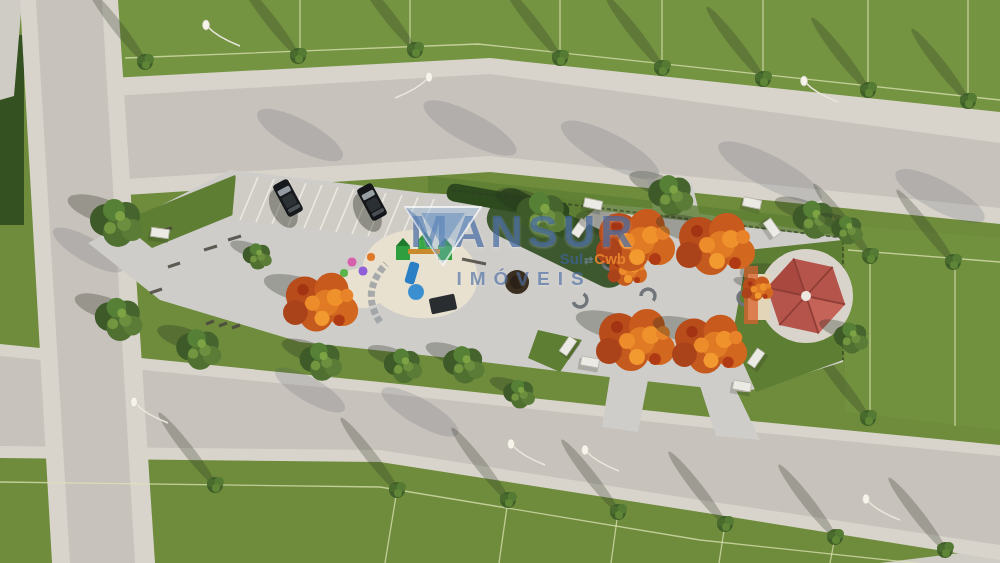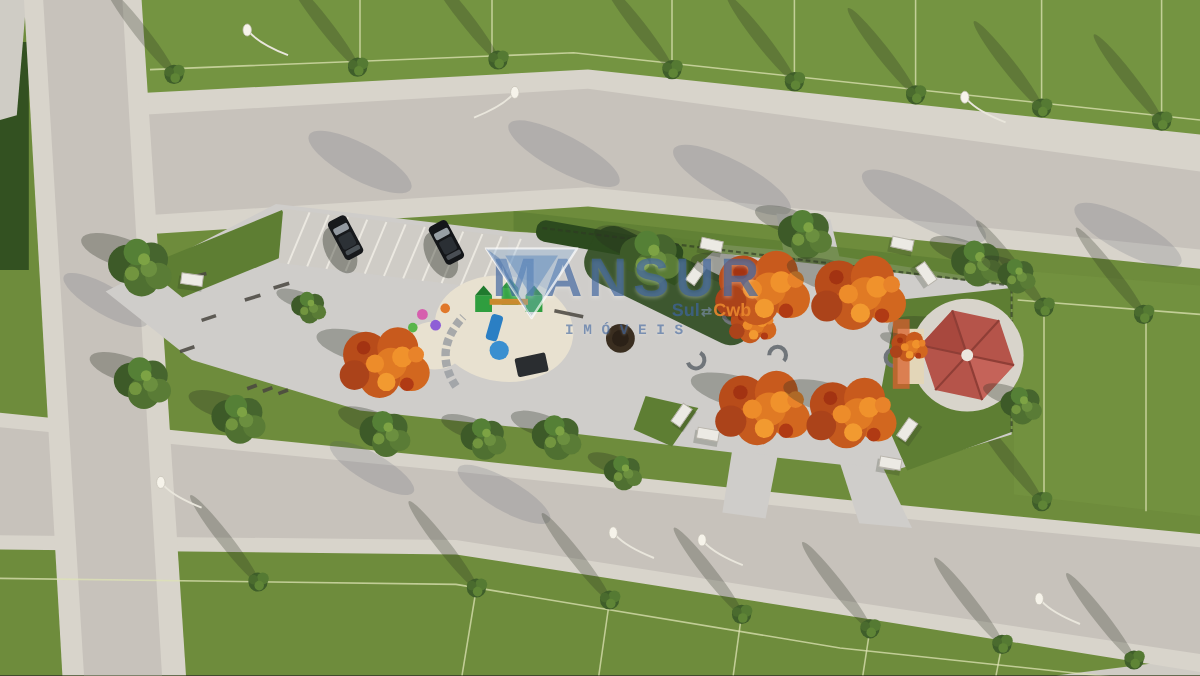--- a/index.html
+++ b/index.html
@@ -27,22 +27,22 @@
              display:flex;flex-direction:column;align-items:center;
              pointer-events:none;opacity:.92;}
   .wm-logo{margin-bottom:-6px;}
   .wm-brand{font-size:45px;font-weight:bold;letter-spacing:5px;
             color:rgba(62,100,158,.74);
             text-shadow:0 1px 3px rgba(255,255,255,.30);}
   .wm-sub{align-self:flex-end;margin:-8px 18px 0 0;font-size:15px;font-weight:bold;}
   .wm-sub .sul{color:rgba(62,100,158,.78);}
   .wm-sub .div{color:rgba(120,140,165,.75);font-size:11px;padding:0 1px;}
   .wm-sub .cwb{color:var(--watermarkOrange);margin-top:37px;}
-  .wm-tag{margin-top:1px;font-size:12px;font-weight:bold;letter-spacing:8px;
-          color:rgba(62,100,158,.66);text-shadow:0 1px 2px rgba(255,255,255,.25);font-family:Liberation Mono, monospace;}
+  .wm-tag{margin-top:1px;font-size:19px;font-weight:bold;letter-spacing:8px;
+          color:rgba(62,100,158,.66);text-shadow:0 1px 2px rgba(255,255,255,.25);}
 </style>
 </head>
 <body>
 
 <div class="stage">
 <svg viewBox="0 0 1000 563">
   <defs>
     <symbol id="tree-green" overflow="visible">
       <ellipse class="shadow" cx="-22" cy="-10" rx="34" ry="12" transform="rotate(18)"></ellipse>
       <circle cx="-12" cy="-6" r="16" fill="#3d5a28"></circle>

